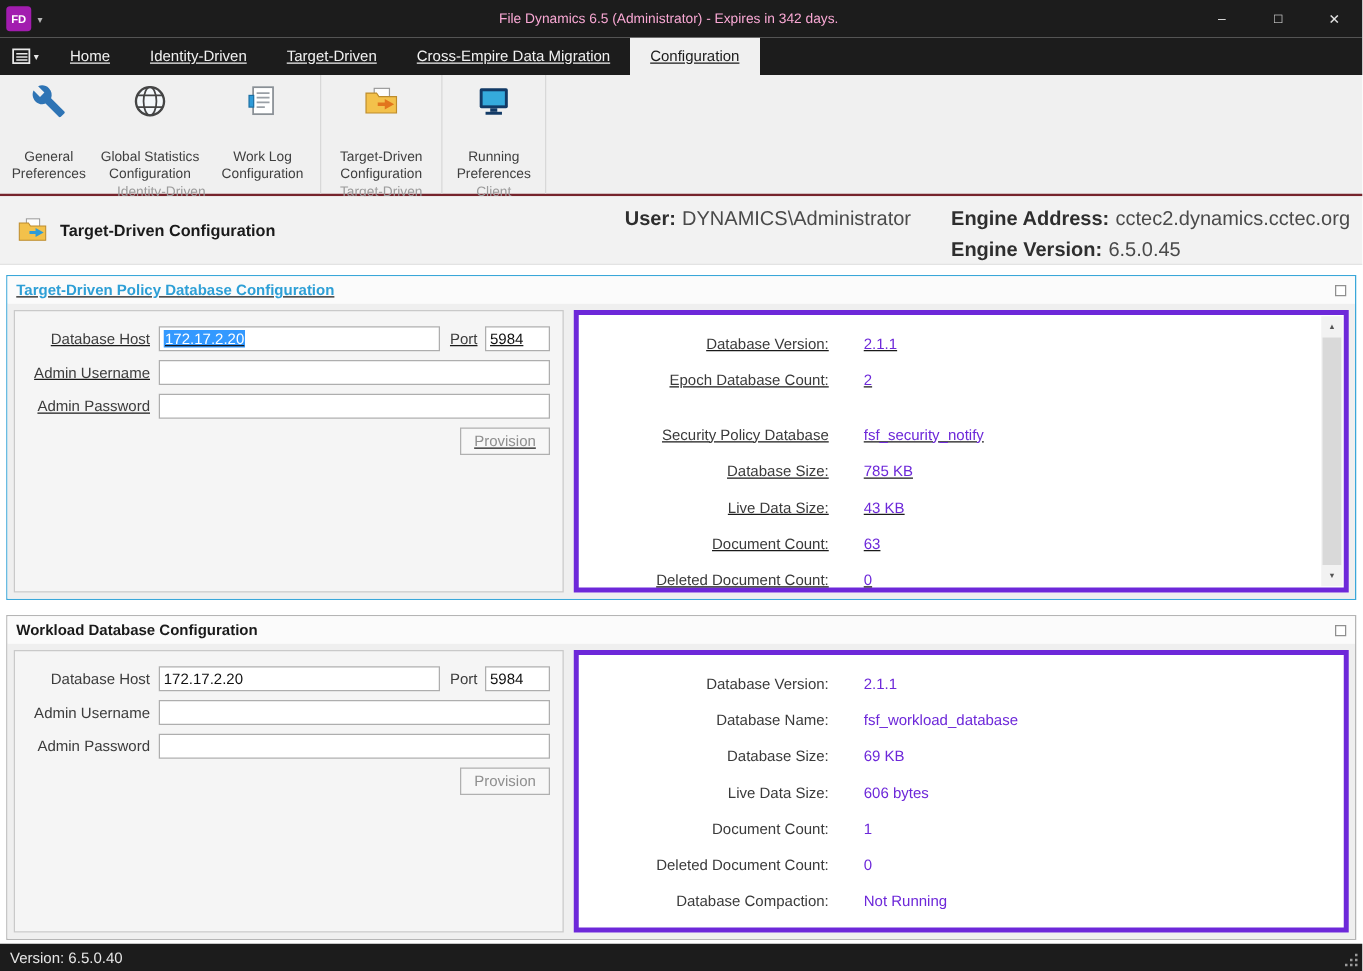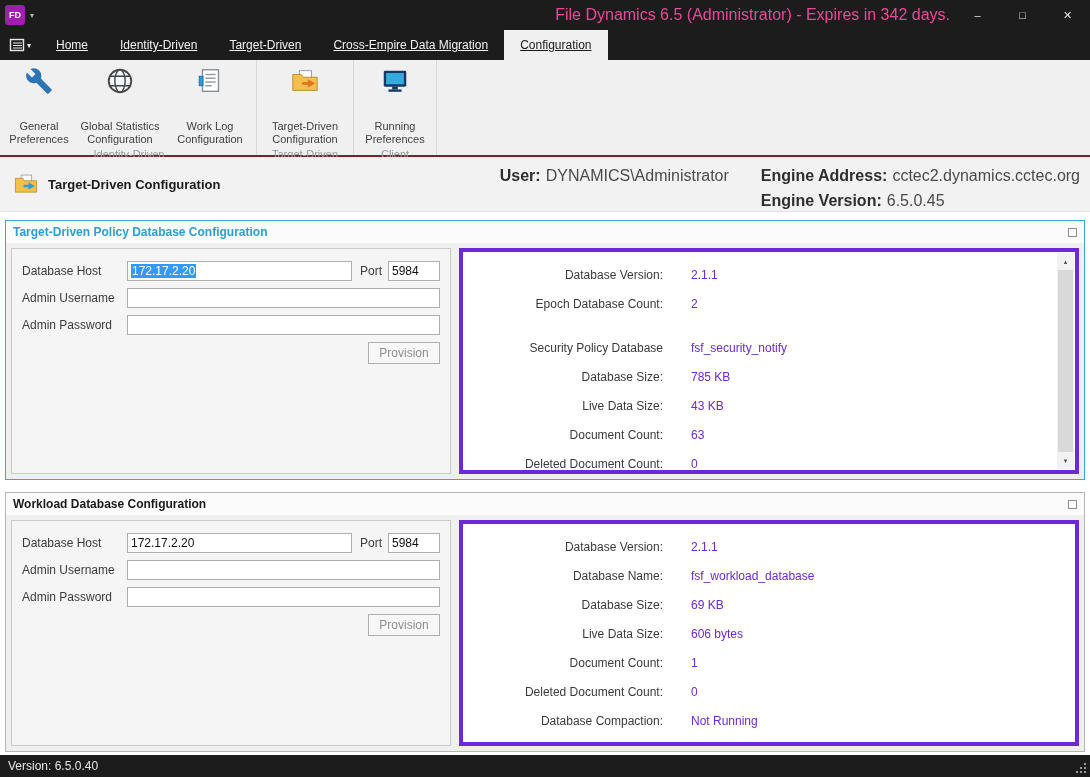--- a/index.html
+++ b/index.html
@@ -7,21 +7,21 @@
   body {
     width:1090px; height:777px; position:relative; overflow:hidden;
     font-family:"Liberation Sans", sans-serif; font-size:12px; background:#fff; color:#1a1a1a;
   }
 
   
   .titlebar { height:30px; background:#1c1c1c; display:flex; align-items:center; position:relative; }
   .app-icon { width:20px; height:20px; margin-left:5px; background:#a21caf; border-radius:3px;
               color:#fff; font-size:9px; font-weight:bold; display:flex; align-items:center; justify-content:center; }
   .tcaret { color:#b7b7b7; font-size:8px; margin-left:5px; }
-  .title-text { position:absolute; left:120px; right:140px; text-align:right; color:#ec4899; font-size:16px; }
+  .title-text { position:absolute; left:120px; right:140px; text-align:center; color:#f9a8d4; font-size:11px; }
   .win-controls { margin-left:auto; display:flex; }
   .win-btn { width:45px; height:30px; display:flex; align-items:center; justify-content:center; color:#e3e3e3; font-size:11px; }
 
   
   .menubar { height:30px; background:#1c1c1c; display:flex; align-items:stretch; }
   .menu-launcher { width:40px; display:flex; align-items:center; justify-content:center; gap:2px; }
   .mcaret { color:#e8e8e8; font-size:8px; }
   .menu-tab { padding:0 16px; display:flex; align-items:center; color:#f2f2f2; font-size:12px;text-decoration:underline; }
   .menu-tab.active { background:#f0f0f0; color:#1a1a1a; }
 
@@ -40,32 +40,32 @@
   .header-title { font-weight:bold; font-size:13px; color:#1a1a1a; }
   .header-info { position:absolute; right:10px; top:10px; display:flex; gap:32px; align-items:flex-start; }
   .info-col { display:flex; flex-direction:column; gap:7px; }
   .info-row { display:flex; gap:5px; font-size:16px; white-space:nowrap; }
   .info-label { font-weight:bold; color:#2e2e2e; }
   .info-value { color:#4a4a4a; }
 
   
   .content { position:absolute; top:214px; bottom:22px; left:0; right:0; background:#fff; overflow:hidden; }
   .section { margin:6px 5px 0; background:#fff; }
-  .section1 { border:1px solid #3aa7d9; }
+  .section1 { border:1px solid #3aa7d9;text-decoration:underline; }
   .section2 { border:1px solid #b5b5b5; margin-top:12px; }
   .section-header { height:22px; display:flex; align-items:center; justify-content:space-between; padding:0 7px; background:#fbfbfb; }
   .section-title { font-weight:bold; font-size:12px; }
   .section1 .section-title { color:#2d9fd6; }
   .section2 .section-title { color:#1a1a1a; }
   .collapse-box { width:9px; height:9px; border:1px solid #8f8f8f; background:#fff; }
   .section-body { background:#efefef; padding:5px; display:flex; gap:8px; }
 
   .form-panel { width:440px; background:#f5f5f5; border:1px solid #c9c9c9; padding-top:12px; height:226px; }
   .form-row { display:flex; align-items:center; margin:0 10px 7px; }
-  .form-label { width:98px; text-align:left; margin-right:7px; color:#3c3c3c; white-space:nowrap; }
+  .form-label { width:98px; text-align:right; margin-right:7px; color:#3c3c3c; white-space:nowrap; }
   .textbox { height:20px; background:#fff; border:1px solid #aeaeae; display:flex; align-items:center; padding:0 3px; font-size:12px; color:#111; overflow:hidden; white-space:nowrap; }
   .tb-host { width:225px; }
   .port-label { margin:0 6px 0 8px; color:#3c3c3c; }
   .tb-port { width:52px; }
   .tb-full { flex:1; }
   .selected-text { background:#3399ff; color:#fff; padding:0 1px; }
   .provision-row { display:flex; justify-content:flex-end; margin:4px 10px 0; }
   .provision-btn { width:72px; height:22px; background:#f7f7f7; border:1px solid #b0b0b0; color:#8f8f8f; font-size:12px; font-family:"Liberation Sans",sans-serif; }
 
   .info-panel { flex:1; background:#fff; border:4px solid #6d28d9; position:relative; padding:8px 24px 0 0; height:226px; }

